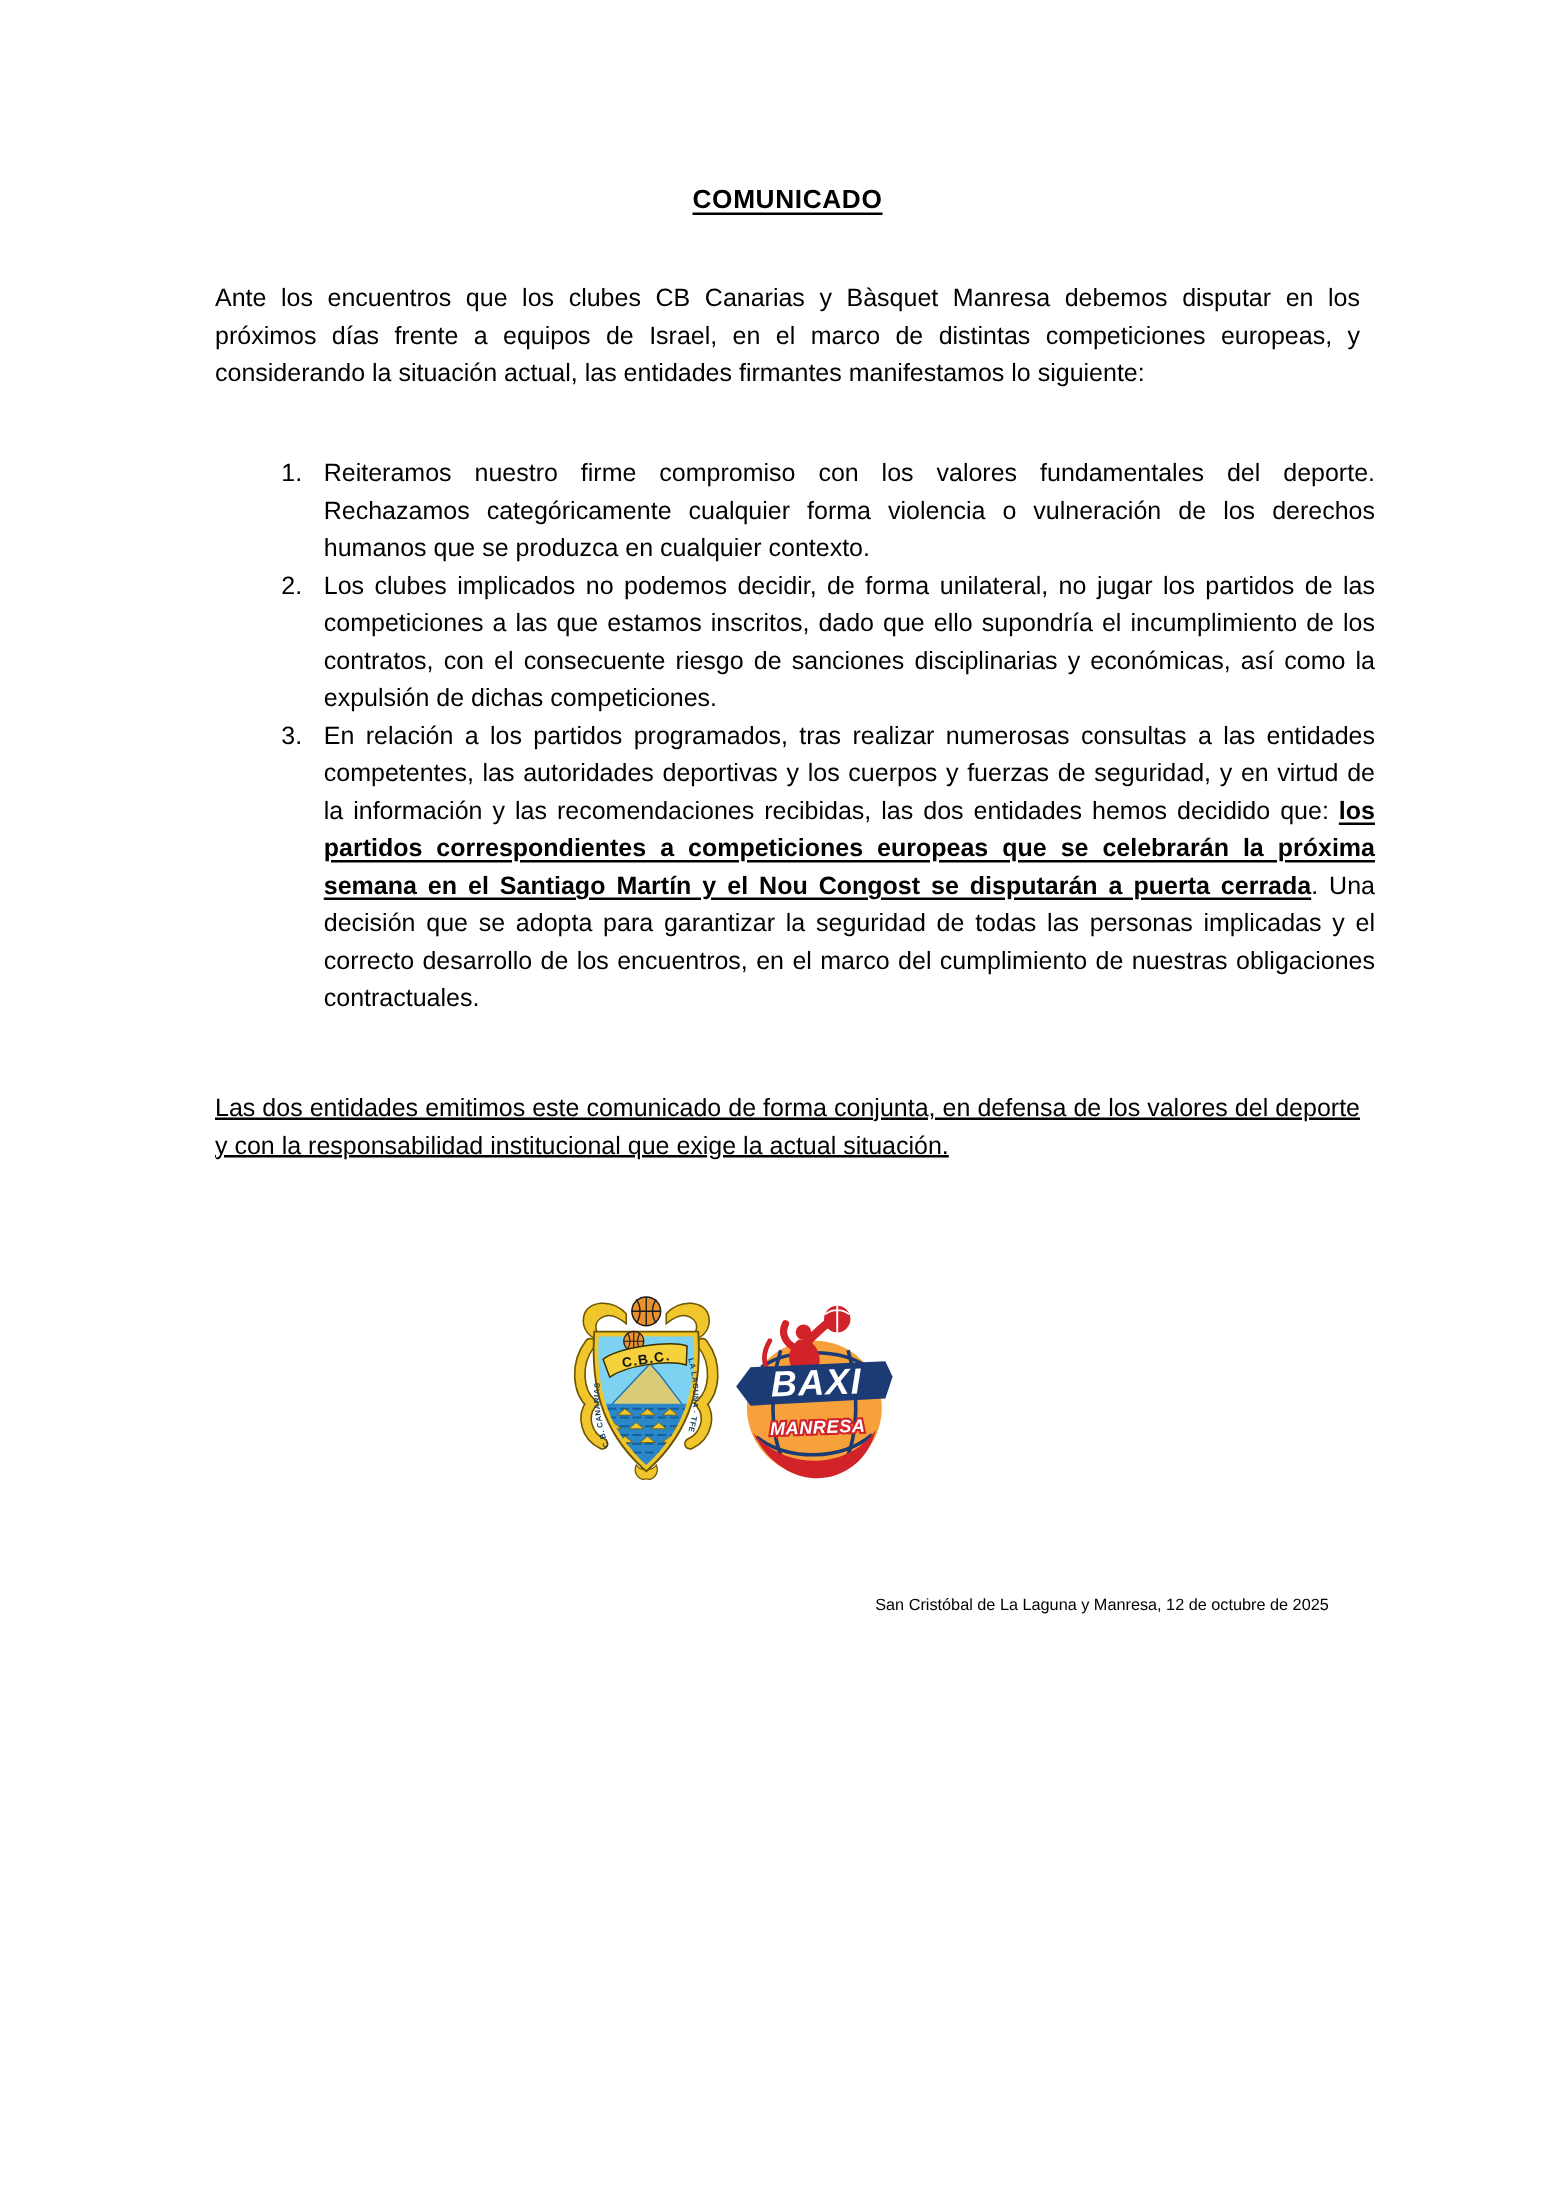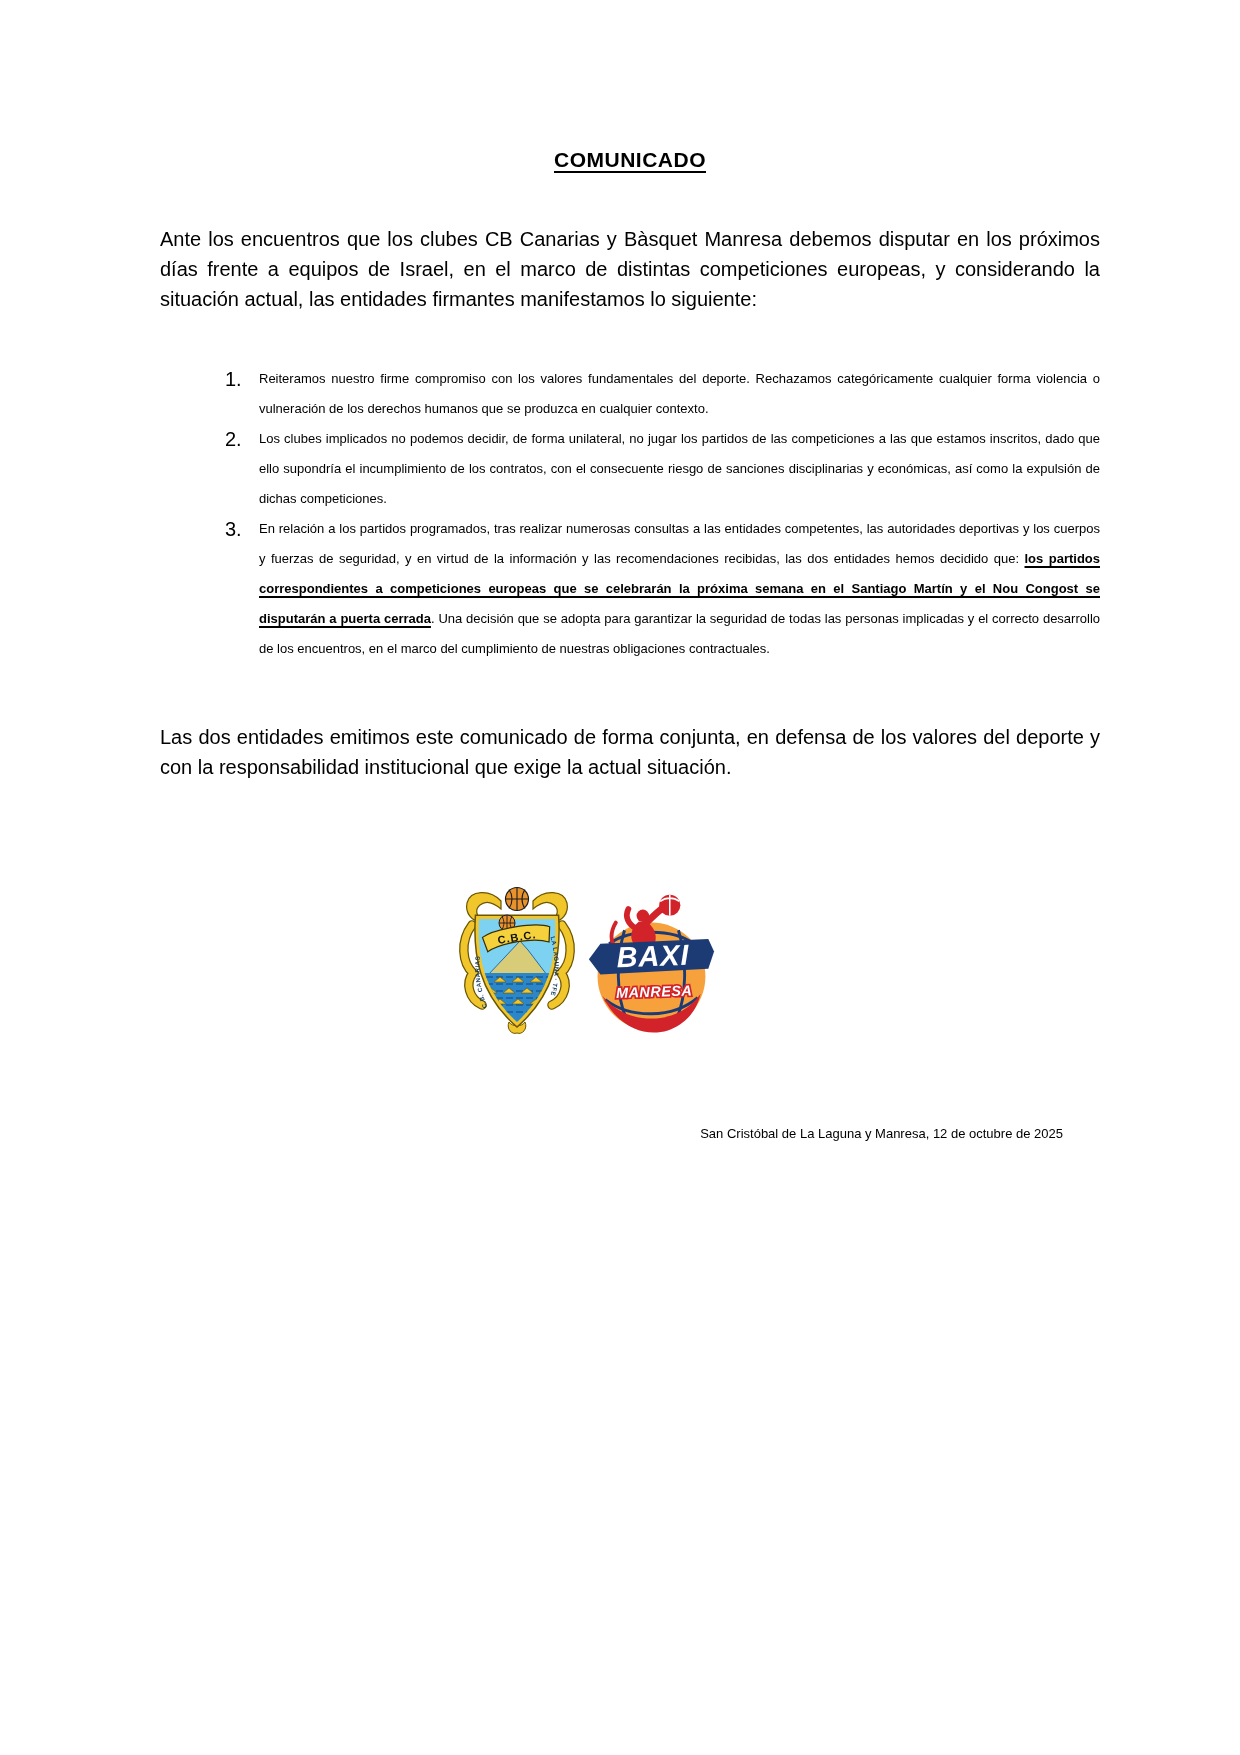--- a/index.html
+++ b/index.html
@@ -20,43 +20,43 @@
     letter-spacing: 0.5px;
     text-decoration: underline;
     text-decoration-thickness: 2px;
     text-underline-offset: 4px;
     margin: 0 0 52px 0;
   }
   .body-text {
     font-size: 20px;
     line-height: 30px;
     text-align: justify;
-    margin: 0;
+    margin: 12px;
   }
   .intro { margin-bottom: 50px; }
   .num-list { margin: 0 0 58px 0; padding-left: 65px; }
   .num-item { display: flex; }
   .num-item .num {
     flex: 0 0 34px;
     font-size: 20px;
     line-height: 30px;
   }
   .num-item .num-text {
     flex: 1;
-    font-size: 13px;
+    font-size: 20px;
     line-height: 30px;
     text-align: justify;
   }
   .bold-underline {
     font-weight: bold;
     text-decoration: underline;
     text-decoration-thickness: 2px;
     text-underline-offset: 3px;
   }
-  .closing { margin-bottom: 103px; }
+  .closing { margin-bottom: 103px; text-decoration: underline; }
   .logos-row {
     display: flex;
     justify-content: center;
     align-items: flex-end;
     gap: 6px;
     height: 152px;
     position: relative;
     left: -45px;
     margin-bottom: 82px;
   }

